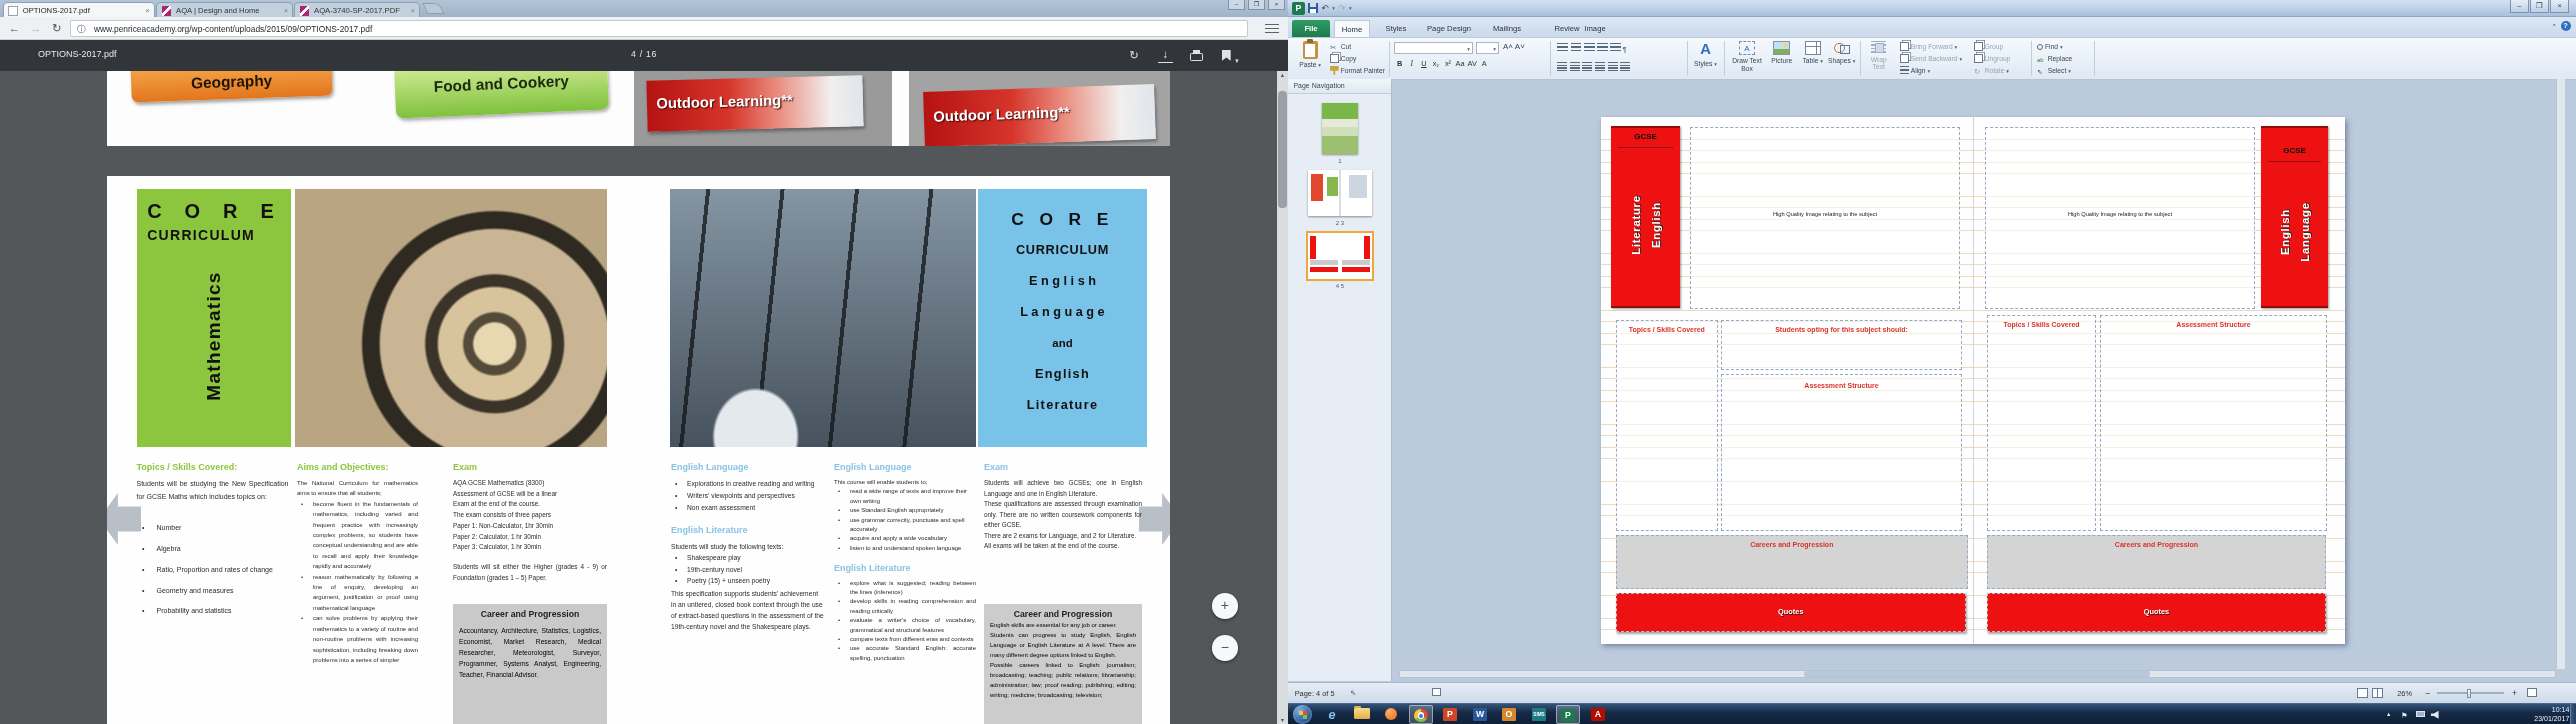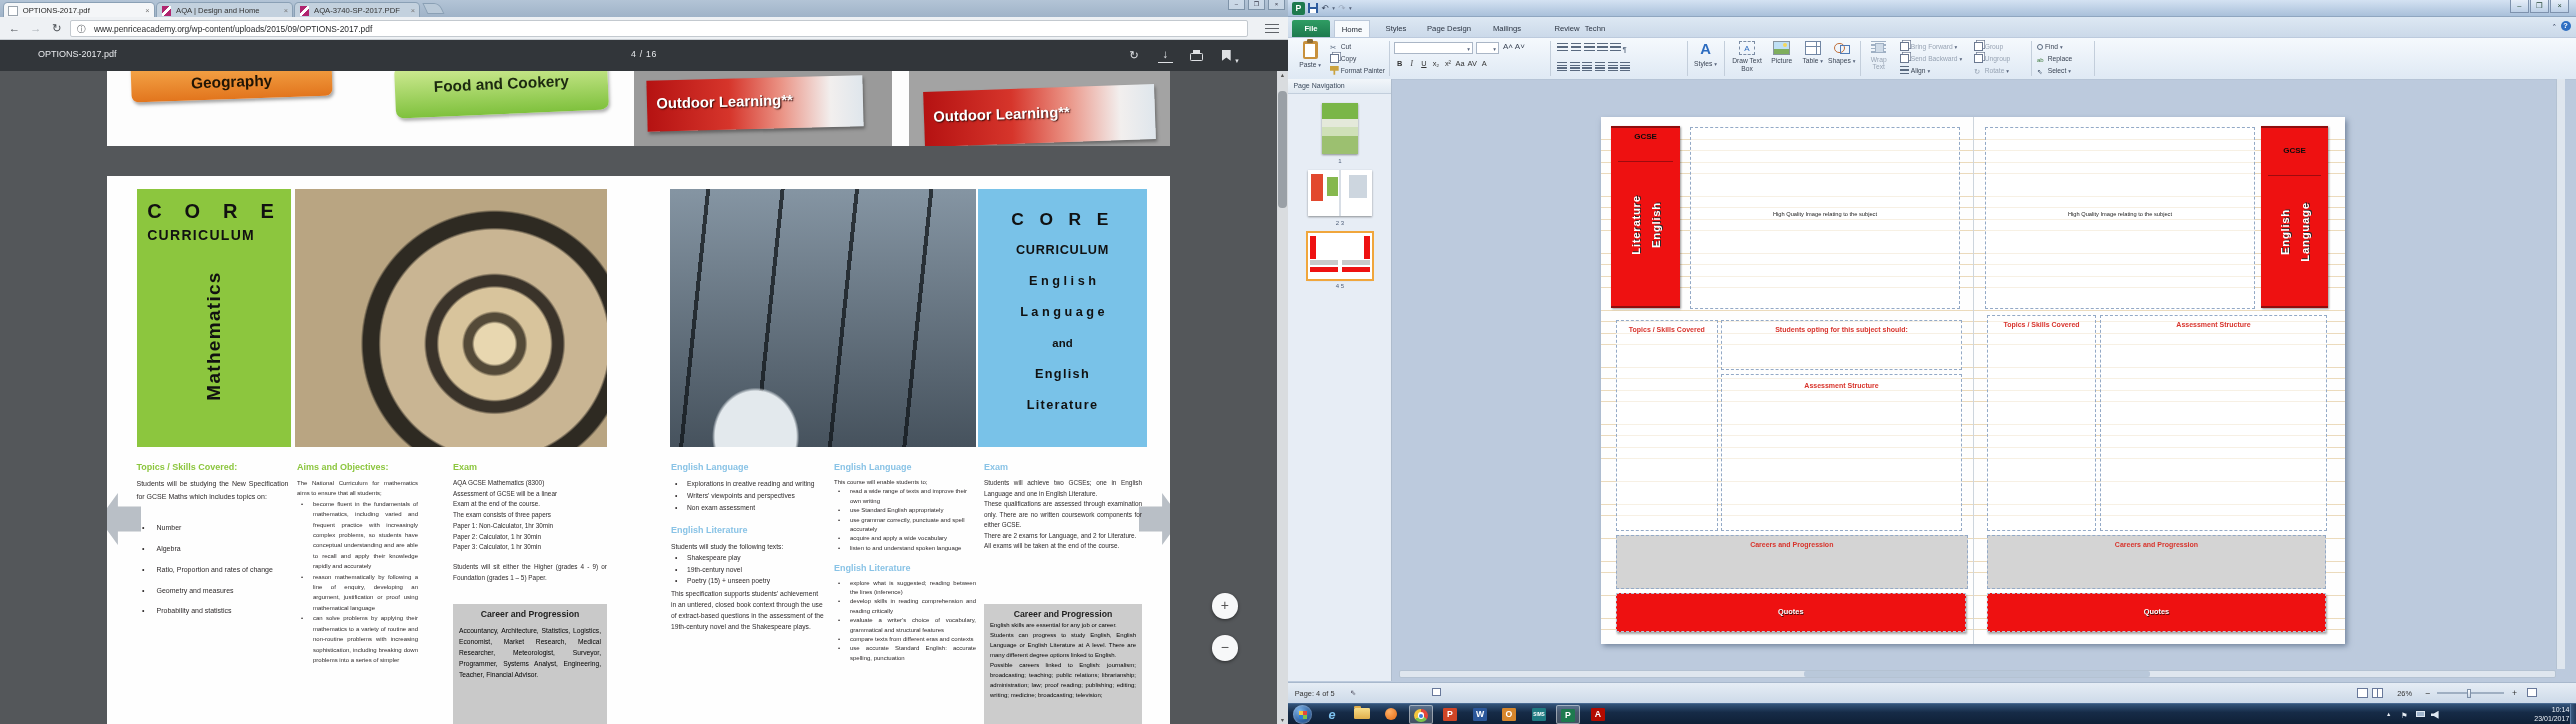--- a/index.html
+++ b/index.html
@@ -127,21 +127,21 @@
 .pnav .hd{height:14.8px;font-size:7px;color:#3c4a5c;padding:3.4px 5.4px;border-bottom:0.7px solid #c2cedc;background:linear-gradient(#f2f6fa,#dfe8f1)}
 .thumbwrap{position:absolute;left:0;width:104px;text-align:center}
 .thumb{display:inline-block;box-shadow:0 0.7px 2px rgba(0,0,0,.4);background:#fff}
 .thumb.sel{outline:2px solid #f0a63c}
 .tnum{font-size:6px;color:#50607a;margin-top:2px}
 .work{left:104px;top:79px;width:1173px;height:602px;overflow:hidden}
 .spread{position:absolute;left:209px;top:38px;width:744px;height:527px;background:#fefefe;box-shadow:2px 2.7px 5.4px rgba(40,60,90,.5)}
 .spread::before{content:"";position:absolute;inset:0;background:repeating-linear-gradient(180deg,rgba(0,0,0,0) 0 10.7px,rgba(205,160,80,.38) 10.7px 11.4px);pointer-events:none}
 .fold{position:absolute;left:372px;top:0;width:0.7px;height:527px;background:#cdd5dd}
 .redbox{position:absolute;background:#ee1111;border-top:2.7px solid #8f0d0d;border-bottom:2.7px solid #8f0d0d;box-shadow:1.3px 1.3px 2px rgba(0,0,0,.4)}
-.gcse{color:#0d0d0d;font-weight:bold;font-size:8px;text-align:center;border-bottom:1.3px solid #9e0b0f;padding-bottom:20px;width:80%;margin:0 auto}
+.gcse{color:#0d0d0d;font-weight:bold;font-size:8px;text-align:center;border-bottom:1.3px solid #9e0b0f;padding-bottom:6px;width:80%;margin:0 auto}
 .vwords{position:absolute;left:50%;top:54%;transform:translate(-50%,-50%) rotate(-90deg);color:#fff;font-weight:bold;font-size:11.4px;line-height:20px;text-align:center;text-shadow:1px 1px 0 #2a2a2a;letter-spacing:0.7px;white-space:nowrap}
 .phbox{position:absolute;border:0.7px dashed #93a9c6;background:rgba(255,255,255,.6)}
 .phbox .phtxt{position:absolute;left:0;right:0;top:46%;text-align:center;font-size:5.7px;color:#222}
 .redlab{position:absolute;left:0;right:0;text-align:center;font-size:7px;font-weight:bold;color:#d8342c}
 .careersbox{position:absolute;background:#d4d4d4;border:0.7px dashed #93a9c6}
 .quotesbox{position:absolute;background:#ee1111;border:0.7px dashed #b9c6d8;box-shadow:1.3px 2px 2px rgba(0,0,0,.35)}
 .quotesbox .qt{position:absolute;left:0;right:0;top:34%;text-align:center;color:#fff;font-weight:bold;font-size:7.4px;text-shadow:0.7px 0.7px 0 #3a0b08}
 .hscroll{position:absolute;left:6.7px;bottom:2.7px;width:1157px;height:8.7px;background:#dfe6ee;border:0.7px solid #b4c2d2;border-radius:2px}
 .hscroll .hth{position:absolute;left:35%;width:30%;height:6px;top:0.7px;background:#b9c8da;border-radius:2px}
 .vscroll{position:absolute;right:0;top:0;width:9.4px;height:590px;background:#dfe6ee;border-left:0.7px solid #b4c2d2}
@@ -378,21 +378,21 @@
     <div class="pwb" style="right:6.7px">×</div>
   </div>
 
   <div class="a ptabs">
     <div class="ptab file" style="left:4px;width:38px">File</div>
     <div class="ptab act" style="left:46px;width:36px">Home</div>
     <div class="ptab" style="left:90px;width:36px">Styles</div>
     <div class="ptab" style="left:130px;width:62px">Page Design</div>
     <div class="ptab" style="left:196px;width:46px">Mailings</div>
     <div class="ptab" style="left:259px;width:40px">Review</div>
-    <div class="ptab" style="left:290px;width:34px">Techn</div>
+    <div class="ptab" style="left:290px;width:34px">Image</div>
     <span style="position:absolute;right:19px;top:5.4px;font-size:6.7px;color:#44506a">⌃</span>
     <span style="position:absolute;right:5.4px;top:4px;width:10px;height:10px;border-radius:50%;background:#2f6fc2;color:#fff;text-align:center;font-size:7.4px;line-height:10px;font-weight:bold;display:inline-block">?</span>
   </div>
 
   <div class="a ribbon">
 
     <div class="bigbtn" style="left:6.7px">
       <div class="bic clip-ic"></div>
       <span>Paste</span> <span class="dd">▾</span>
     </div>

